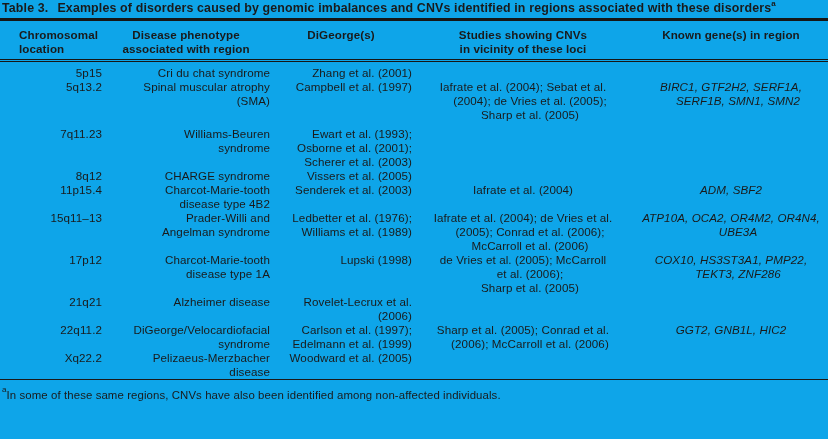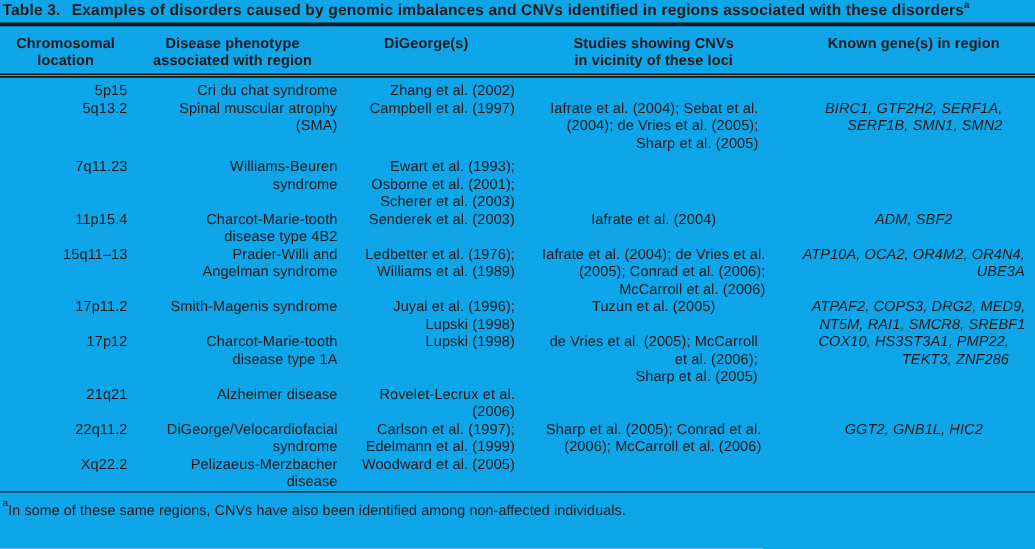--- a/index.html
+++ b/index.html
@@ -42,35 +42,35 @@
     vertical-align:top;
     font-weight:bold;
     font-size:11.6px;
     line-height:14px;
     text-align:center;
     padding:7px 0 3px 0;
     border-bottom:3px double #161616;
     letter-spacing:0.1px;
   }
   .hdr { white-space:pre-line; }
-  .hdr.left { text-align:center; padding-left:3px; }
+  .hdr.left { text-align:left; padding-left:19px; }
   td {
     vertical-align:top;
     font-size:11.6px;
     line-height:14px;
     padding:0;
     letter-spacing:0.1px;
   }
   tbody tr:first-child td { padding-top:4px; }
   tr.gap-after td { padding-bottom:5px; }
   .cell { white-space:pre-line;text-align:right; }
   .c-loc .cell { padding-left:3px; }
   .hang { padding-left:14px; text-indent:-14px; }
   td.center { text-align:center; }
-  .inline { display:inline-block; text-align:right; }
+  .inline { display:inline-block; text-align:center; }
   .italic { font-style:italic; }
 
   
   .bottom-rule { border-top:1.6px solid #1a1a1a; height:0; }
   .footnote {
     padding:8px 0 0 2px;
     font-size:11.4px;
     line-height:14px;
     letter-spacing:0.1px;
   }
@@ -119,21 +119,21 @@
     </thead>
     <tbody id="table-body">
         <tr class="body-row">
     <td class="c-loc">
             <div class="cell">5p15</div>
           </td>
     <td class="c-dis">
             <div class="cell hang">Cri du chat syndrome</div>
           </td>
     <td class="c-ref">
-            <div class="cell hang">Zhang et al. (2002)</div>
+            <div class="cell hang">Zhang et al. (2001)</div>
           </td>
     <td class="c-cnv center"><div class="cell hang inline"></div></td>
     <td class="c-gen center"><div class="cell hang inline italic"></div></td>
   </tr>
         <tr class="body-row gap-after">
     <td class="c-loc">
             <div class="cell">5q13.2</div>
           </td>
     <td class="c-dis">
             <div class="cell hang">Spinal muscular atrophy
@@ -159,20 +159,33 @@
     <td class="c-ref">
             <div class="cell hang">Ewart et al. (1993);
 Osborne et al. (2001);
 Scherer et al. (2003)</div>
           </td>
     <td class="c-cnv center"><div class="cell hang inline"></div></td>
     <td class="c-gen center"><div class="cell hang inline italic"></div></td>
   </tr>
         <tr class="body-row">
     <td class="c-loc">
+            <div class="cell">8q12</div>
+          </td>
+    <td class="c-dis">
+            <div class="cell hang">CHARGE syndrome</div>
+          </td>
+    <td class="c-ref">
+            <div class="cell hang">Vissers et al. (2005)</div>
+          </td>
+    <td class="c-cnv center"><div class="cell hang inline"></div></td>
+    <td class="c-gen center"><div class="cell hang inline italic"></div></td>
+  </tr>
+        <tr class="body-row">
+    <td class="c-loc">
             <div class="cell">11p15.4</div>
           </td>
     <td class="c-dis">
             <div class="cell hang">Charcot-Marie-tooth
 disease type 4B2</div>
           </td>
     <td class="c-ref">
             <div class="cell hang">Senderek et al. (2003)</div>
           </td>
     <td class="c-cnv center"><div class="cell hang inline">Iafrate et al. (2004)</div></td>
@@ -191,35 +204,20 @@
 Williams et al. (1989)</div>
           </td>
     <td class="c-cnv center"><div class="cell hang inline">Iafrate et al. (2004); de Vries et al.
 (2005); Conrad et al. (2006);
 McCarroll et al. (2006)</div></td>
     <td class="c-gen center"><div class="cell hang inline italic">ATP10A, OCA2, OR4M2, OR4N4,
 UBE3A</div></td>
   </tr>
         <tr class="body-row">
     <td class="c-loc">
-            <div class="cell">17p11.2</div>
-          </td>
-    <td class="c-dis">
-            <div class="cell hang">Smith-Magenis syndrome</div>
-          </td>
-    <td class="c-ref">
-            <div class="cell hang">Juyal et al. (1996);
-Lupski (1998)</div>
-          </td>
-    <td class="c-cnv center"><div class="cell hang inline">Tuzun et al. (2005)</div></td>
-    <td class="c-gen center"><div class="cell hang inline italic">ATPAF2, COPS3, DRG2, MED9,
-NT5M, RAI1, SMCR8, SREBF1</div></td>
-  </tr>
-        <tr class="body-row">
-    <td class="c-loc">
             <div class="cell">17p12</div>
           </td>
     <td class="c-dis">
             <div class="cell hang">Charcot-Marie-tooth
 disease type 1A</div>
           </td>
     <td class="c-ref">
             <div class="cell hang">Lupski (1998)</div>
           </td>
     <td class="c-cnv center"><div class="cell hang inline">de Vries et al. (2005); McCarroll

